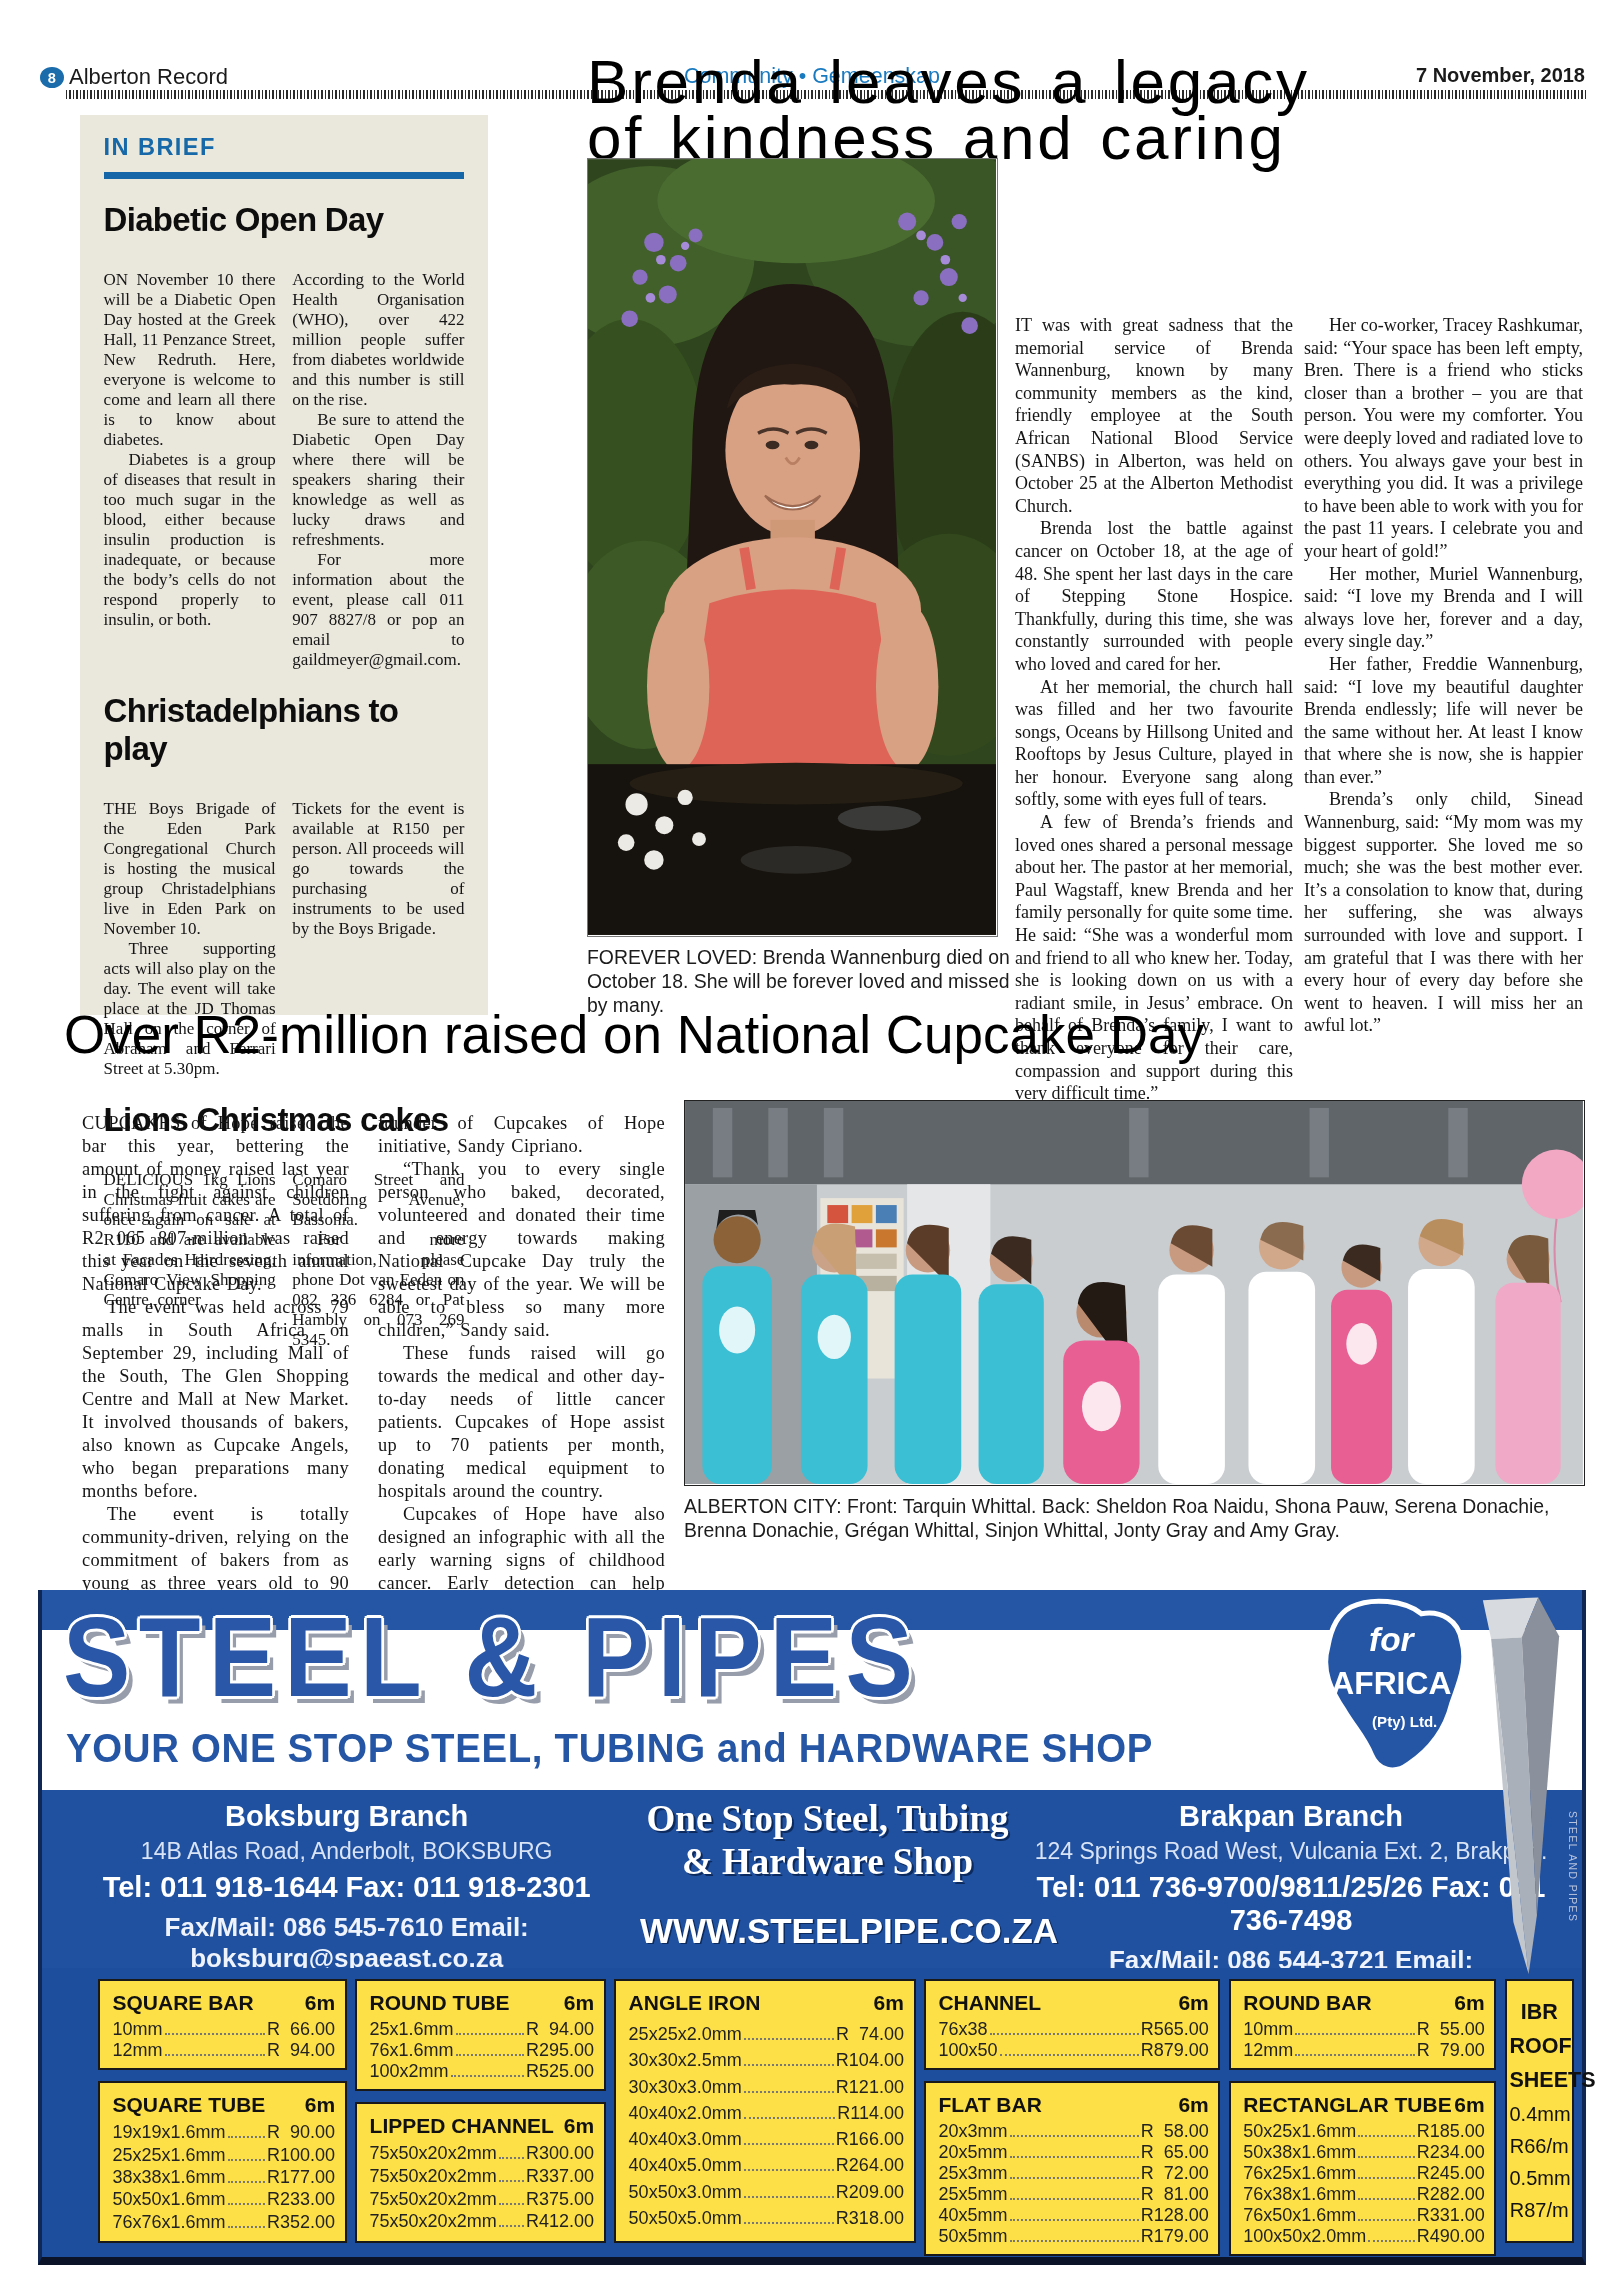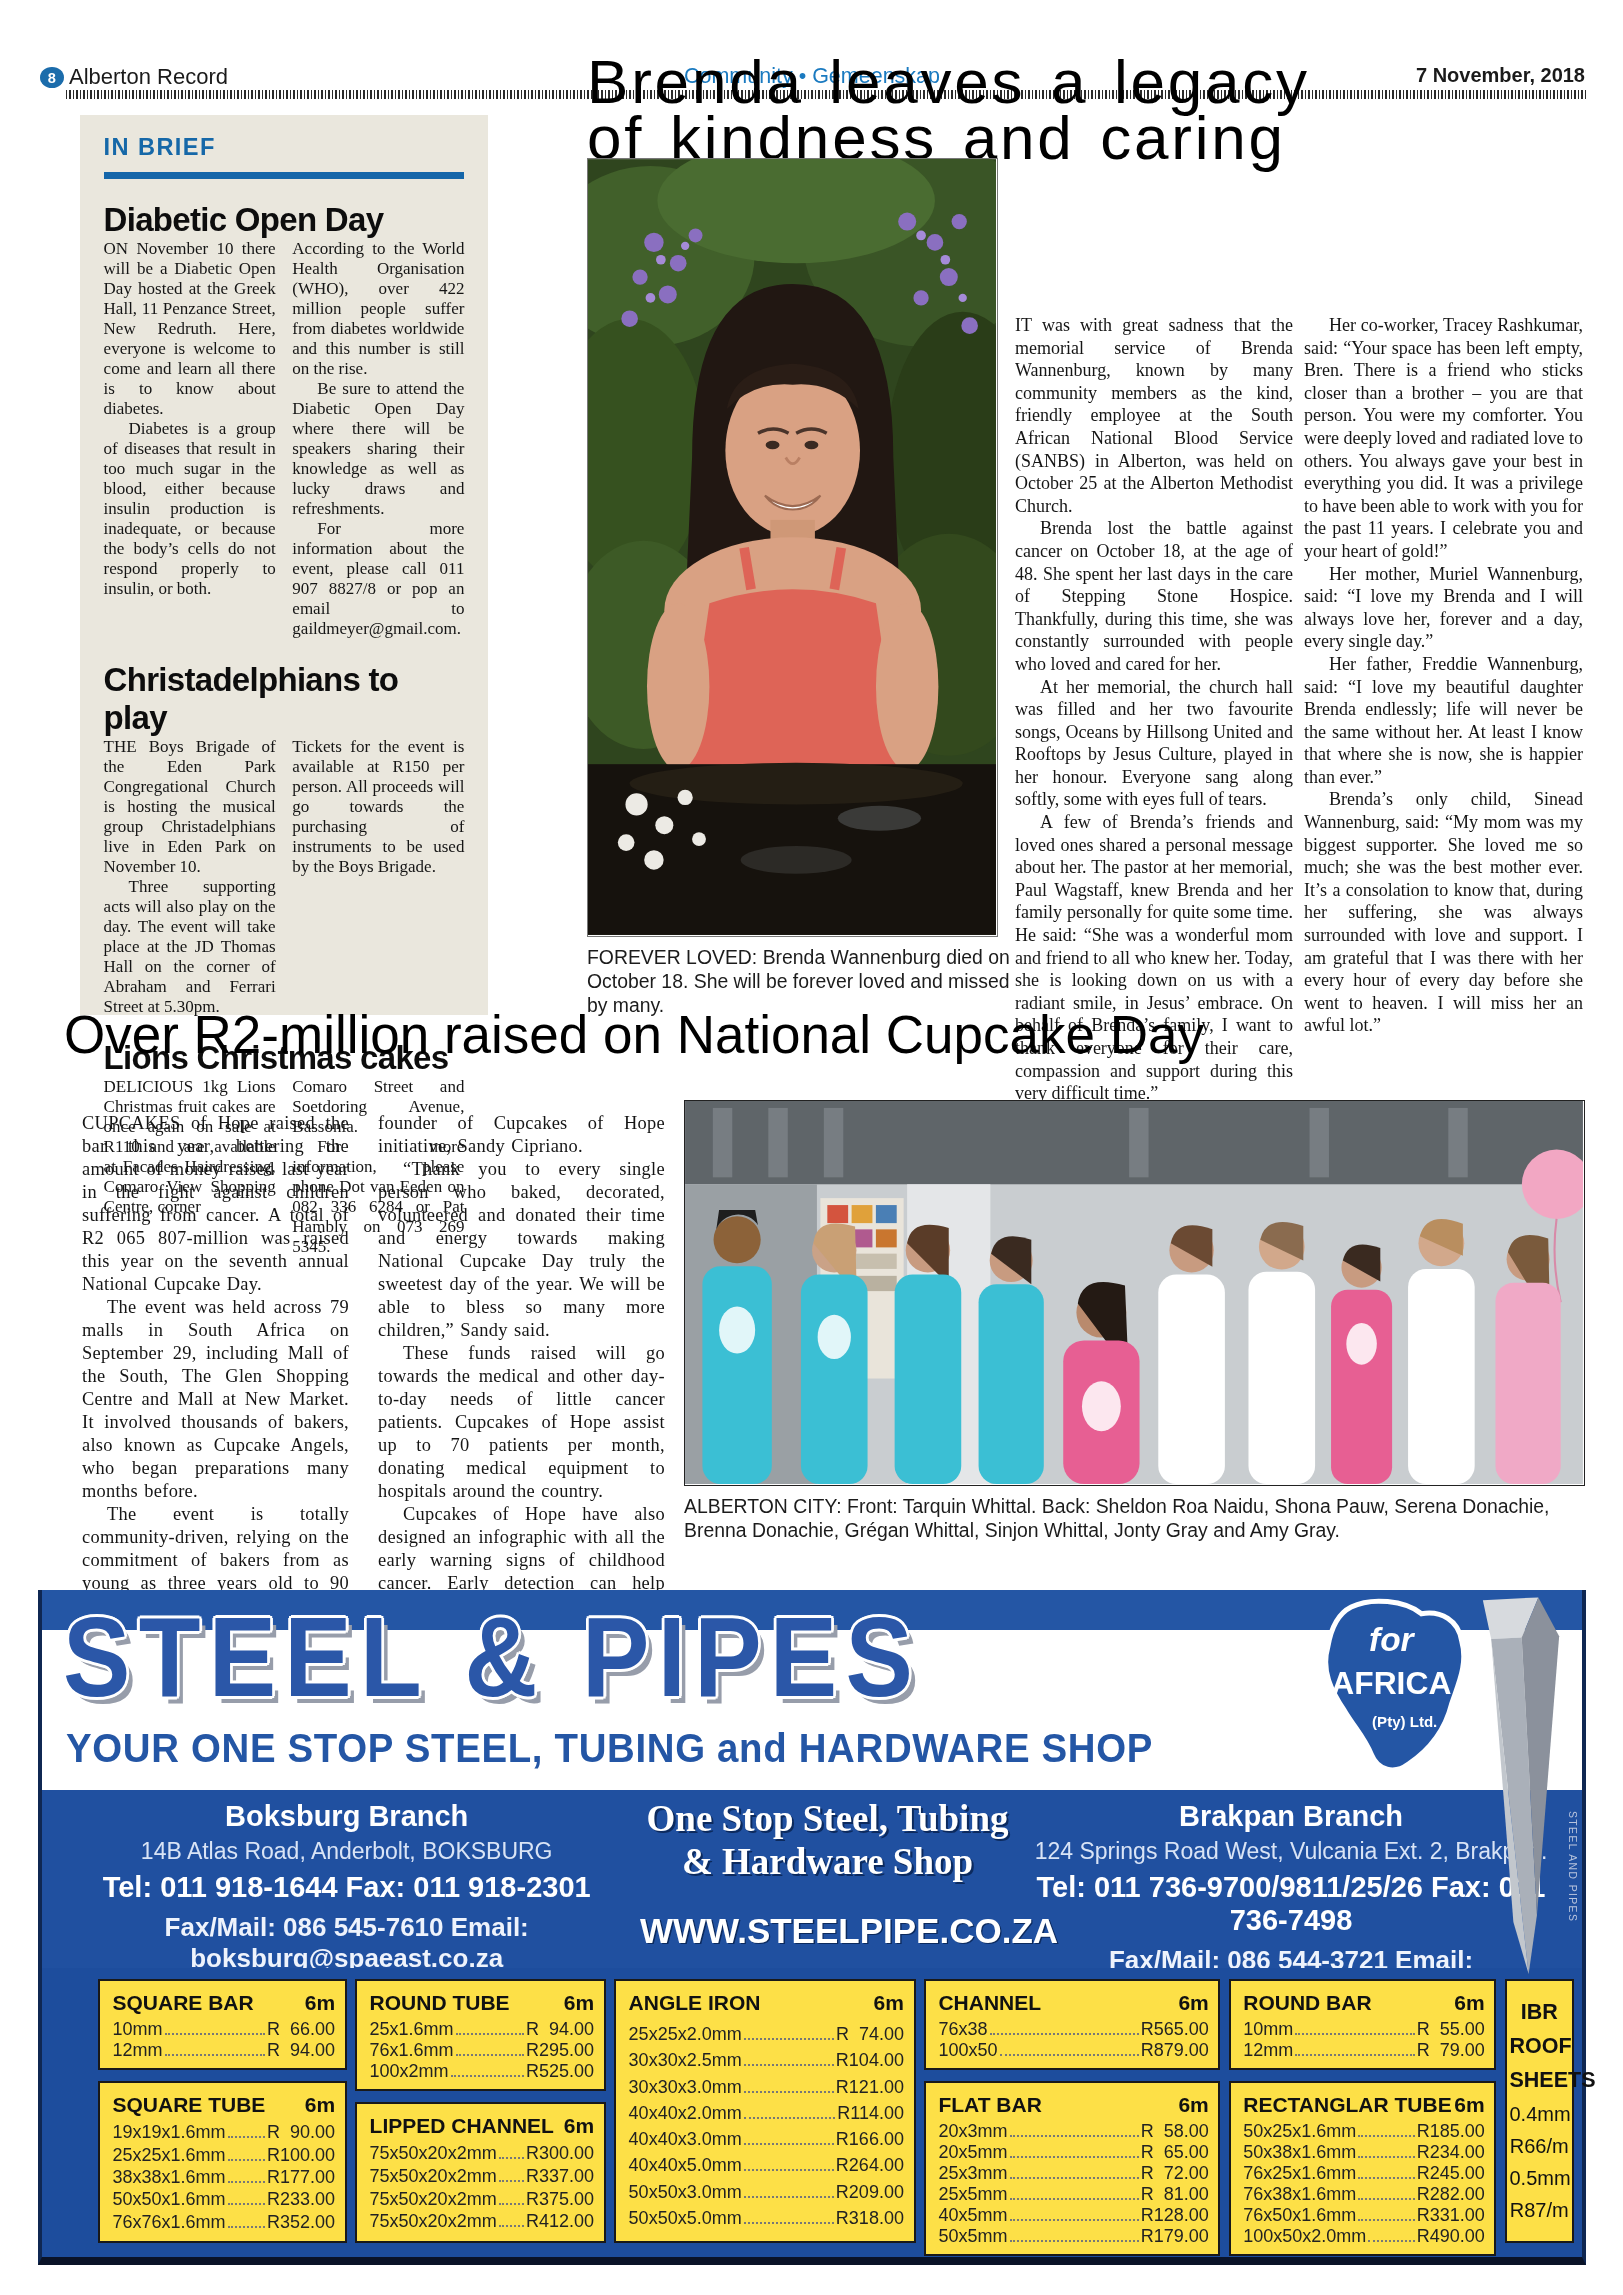--- a/index.html
+++ b/index.html
@@ -15,21 +15,21 @@
   .hdr-date{position:absolute;right:39px;top:64px;font-size:20px;font-weight:700;color:#1a1a1a;}
   .hatch{position:absolute;left:66px;right:37px;top:90px;height:9px;
          background:repeating-linear-gradient(90deg,#2b2b2b 0 1.4px,transparent 1.4px 3.5px);}
 
   
   .inbrief{position:absolute;left:80px;top:115px;width:408px;height:900px;background:#eae7dd;
            box-sizing:border-box;padding:19.4px 23.6px 0 23.6px;}
   .ib-label{color:#1668a8;font-weight:700;font-size:23.6px;letter-spacing:1.4px;}
   .ib-rule{height:7px;background:#1566a9;margin-top:11px;}
   .ib-title{font-weight:700;font-size:33px;letter-spacing:-0.7px;margin-top:22px;color:#0d0d0d;}
-  .ib-cols{display:flex;gap:16.7px;margin-top:0;}
+  .ib-cols{display:flex;gap:16.7px;margin-top:31px;}
   .ib-col{flex:1;}
   .body-col{font-family:"Liberation Serif",serif;font-size:17px;line-height:20px;
             text-align:justify;color:#151515;}
   .body-col p{margin:0;}
   .body-col p + p{text-indent:25px;}
   .indent-first p:first-child{text-indent:25px;}
 
   
   .brenda-head{position:absolute;left:587px;top:54px;width:1001px;font-size:62px;line-height:56px;
                font-weight:400;color:#000;letter-spacing:2.8px;word-spacing:5.6px;white-space:pre-line;}

